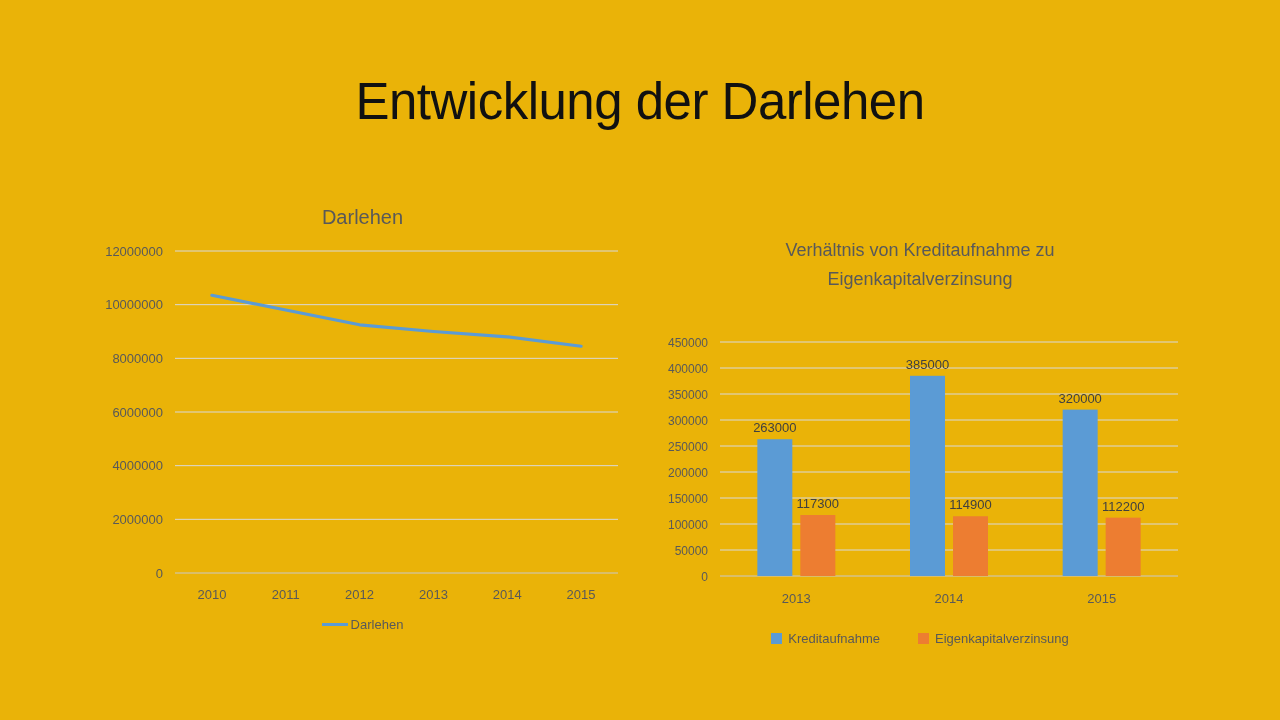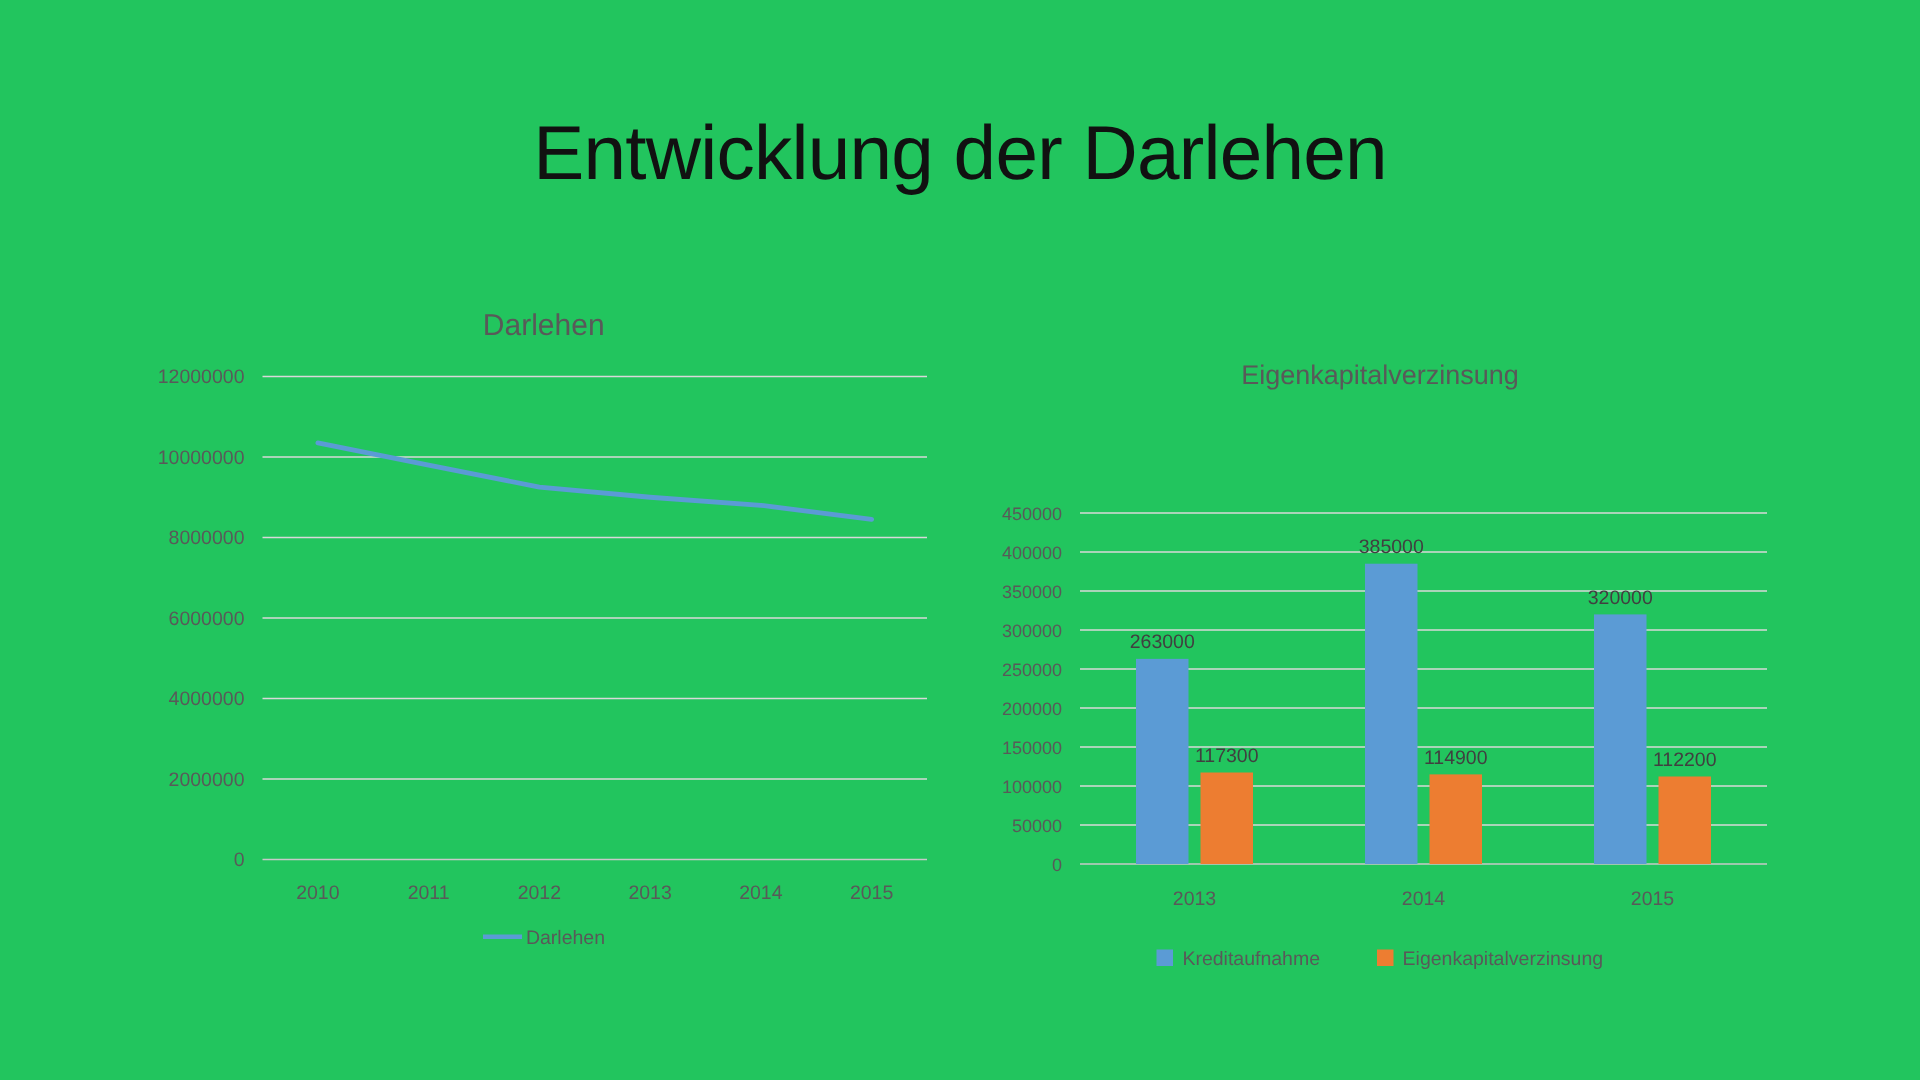--- a/index.html
+++ b/index.html
@@ -3,21 +3,21 @@
 <meta charset="utf-8">
 <style>
   html, body { margin: 0; padding: 0; }
   body {
     width: 1280px; height: 720px;
     background: #ffffff;
     font-family: "Liberation Sans", sans-serif;
     position: relative;
     overflow: hidden;
   }
-  .slide { position: absolute; inset: 0; background: #22c55e; }
+  .slide { position: absolute; inset: 0; background: #eab308; }
 
   .slide-title {
     position: absolute;
     top: 72px; left: 0; width: 100%;
     text-align: center;
     font-size: 51px;
     font-weight: 300;
     letter-spacing: -0.5px;
     color: #111111;
     margin: 0;
@@ -84,20 +84,21 @@
     <div class="legend" id="line-chart-legend">
         <div class="legend-item">
           <span class="legend-swatch-line" style="background: rgb(91, 155, 213);"></span>
           <span>Darlehen</span>
         </div>
       </div>
   </div>
 
   <div class="chart" id="chart-bar" style="left:645px; top:228px; width:550px; height:432px;">
     <div class="chart-title" id="bar-chart-title">
+      <div>Verhältnis von Kreditaufnahme zu</div>
       <div>Eigenkapitalverzinsung</div>
     </div>
     <svg id="svg-bar" width="550" height="432" viewBox="0 0 550 432">
         <line x1="75" x2="533" y1="114" y2="114" stroke="#D9D9D9" stroke-width="1"></line>
         <text x="63" y="118.5" text-anchor="end" font-size="12" fill="#595959">450000</text>
         <line x1="75" x2="533" y1="140" y2="140" stroke="#D9D9D9" stroke-width="1"></line>
         <text x="63" y="144.5" text-anchor="end" font-size="12" fill="#595959">400000</text>
         <line x1="75" x2="533" y1="166" y2="166" stroke="#D9D9D9" stroke-width="1"></line>
         <text x="63" y="170.5" text-anchor="end" font-size="12" fill="#595959">350000</text>
         <line x1="75" x2="533" y1="192" y2="192" stroke="#D9D9D9" stroke-width="1"></line>

